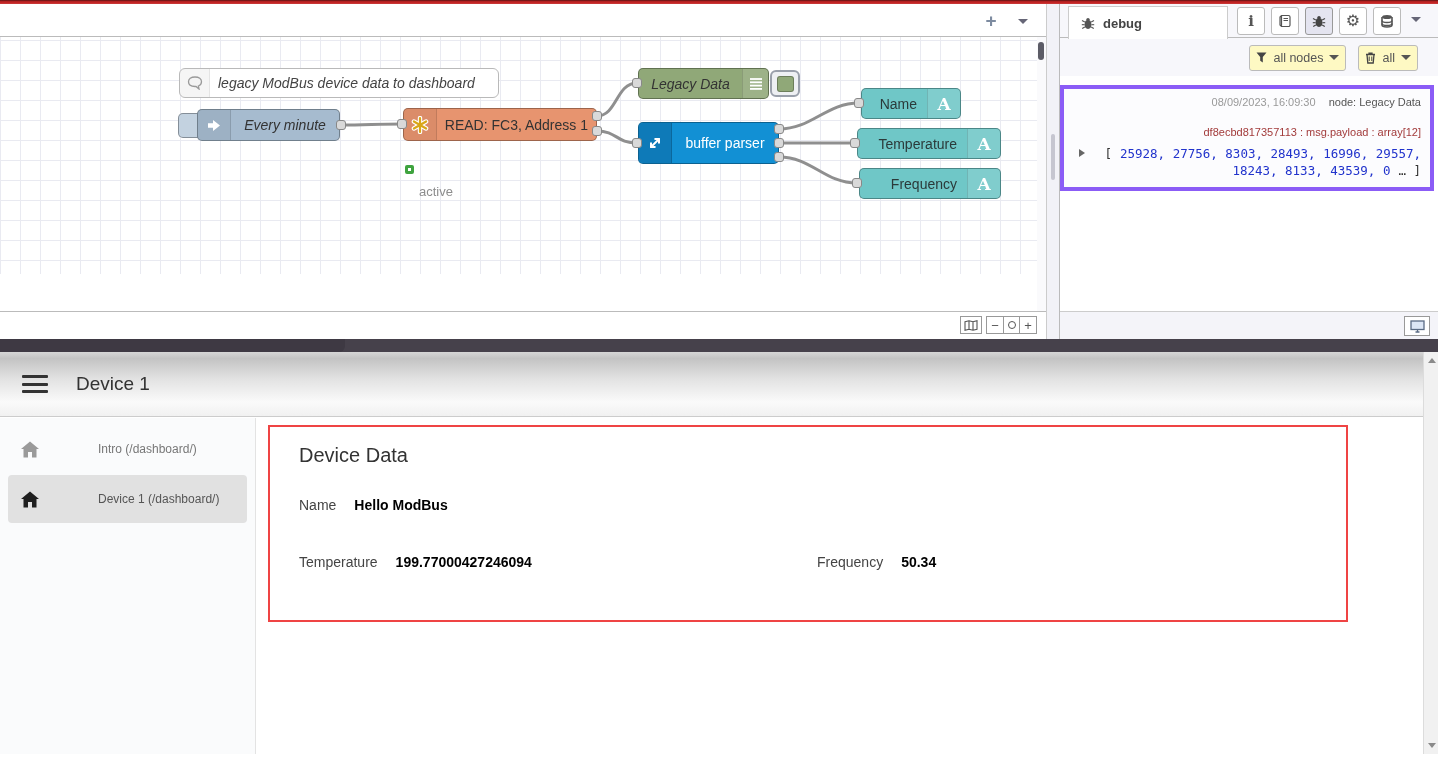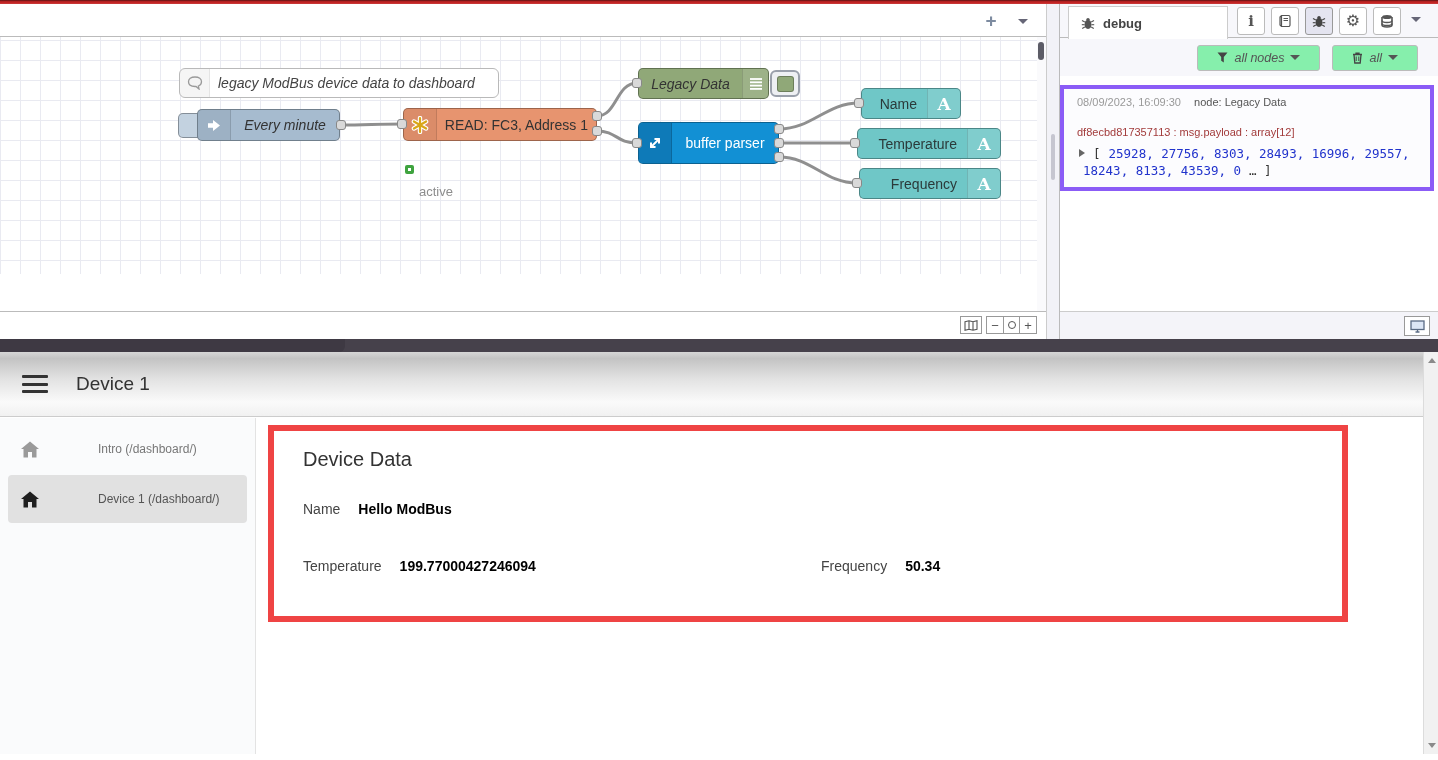--- a/index.html
+++ b/index.html
@@ -75,36 +75,36 @@
   #zoom-reset-btn { left:1003px; width:17px; }
   #zoom-in-btn { left:1020px; width:17px; border-left:none; }
   #zoom-reset-btn .circle { width:8px; height:8px; border:1.5px solid #555; border-radius:50%; }
 
   #canvas-vscroll { left:1037px; top:37px; width:9px; height:274px; background:#fafafc; }
   #canvas-vscroll .thumb { position:absolute; left:1px; top:5px; width:6px; height:18px; background:#5c5c66; border-radius:3px; }
   #splitter { left:1046px; top:4px; width:14px; height:335px; background:#f2f2f7; border-left:1px solid #ccc; border-right:1px solid #bbb; cursor:col-resize; }
   #splitter .thumb { position:absolute; left:4px; top:130px; width:4px; height:46px; background:#c6c6d0; border-radius:2px; }
 
   
-  #sidebar { left:1060px; top:4px; width:378px; height:335px; background:#f7f7fb; }
+  #sidebar { left:1060px; top:4px; width:378px; height:335px; background:#f7f7fb;text-align:right; }
   #sb-tabs { position:absolute; left:0; top:0; width:378px; height:34px; border-bottom:1px solid #bbb; background:#f7f7fb; }
   #debug-tab { position:absolute; left:8px; top:2px; width:160px; height:33px; background:#fff; border:1px solid #ccc; border-bottom:none;
     display:flex; align-items:center; gap:8px; padding-left:12px; font-size:13px; font-weight:bold; color:#444; cursor:pointer; z-index:2; }
   .sb-iconbtn { position:absolute; top:3px; width:28px; height:28px; background:#fff; border:1px solid #bbb; border-radius:3px;
     display:flex; align-items:center; justify-content:center; cursor:pointer; color:#555; }
   .sb-iconbtn.active { background:#e4e4f0; border-color:#999; }
   #btn-info { left:177px; } #btn-book { left:211px; } #btn-bug { left:245px; } #btn-gear { left:279px; } #btn-db { left:313px; }
   #sb-caret { position:absolute; left:351px; top:13px; }
   .info-glyph { font-family:"DejaVu Serif", serif; font-weight:bold; font-size:15px; color:#555; }
   .gear-glyph { font-size:16px; color:#555; line-height:1; }
 
   #sb-toolbar { position:absolute; left:0; top:35px; width:378px; height:37px; display:flex; justify-content:flex-end;
     align-items:center; gap:12px; padding-right:20px; }
-  .sb-filterbtn { height:26px; border:1px solid #bbb; border-radius:3px; background:#86efac; display:flex; align-items:center;
-    gap:6px; padding:0 19px; font-size:12.5px; color:#555; cursor:pointer;font-style:italic; }
+  .sb-filterbtn { height:26px; border:1px solid #bbb; border-radius:3px; background:#fef9c3; display:flex; align-items:center;
+    gap:6px; padding:0 6px; font-size:12.5px; color:#555; cursor:pointer; }
 
   #sb-messages { position:absolute; left:0; top:72px; width:378px; height:235px; background:#fff; overflow:hidden; }
   #debug-message { margin:9px 4px 0 0; background:#fcfcfe; border:4px solid #8b5cf6; padding:7px 9px 9px 13px; }
   .dm-row1 { font-size:11px; }
   .dm-time { color:#999; } .dm-node { color:#555; margin-left:10px; }
   .dm-meta { font-size:11px; color:var(--debug-meta,#a23b3b); margin-top:18px; }
   .dm-payload { font-family:"DejaVu Sans Mono", monospace; font-size:12.5px; margin-top:8px; color:#333; }
   .dm-payload .num { color:var(--debug-number,#2133cc); }
   .dm-line1 { padding-left:16px; position:relative; }
   .dm-line2 { padding-left:6px; margin-top:2px; }
@@ -132,21 +132,21 @@
 
   #dash-nav { position:absolute; left:0; top:66px; width:256px; height:336px; background:#fafbfc; border-right:1px solid #e3e3e3; }
   .nav-item { position:absolute; left:8px; width:239px; height:46px; display:flex; align-items:center; border-radius:4px; cursor:pointer;gap:22px; }
   #nav-intro { top:8px; }
   #nav-device1 { top:57px; height:48px; background:var(--nav-selected-bg,#e1e1e1); }
   .nav-item .home { margin-left:12px; }
   .nav-item span { margin-left:36px; font-size:12px; color:#777; }
   #nav-device1 span { color:#555; }
 
   #dash-main { position:absolute; left:256px; top:66px; width:1167px; height:336px; background:#fff; }
-  #card { position:absolute; left:12px; top:7px; width:1080px; height:197px; border:6px solid #ef4444; background:#fff; }
+  #card { position:absolute; left:12px; top:7px; width:1080px; height:197px; border:2px solid #ef4444; background:#fff; }
   #card-title { position:absolute; left:29px; top:17px; font-size:20px; color:#333; }
   .field { position:absolute; font-size:14px; display:flex; gap:18px; align-items:baseline; }
   .field .flabel { color:#444; }
   .field .fvalue { color:#000; font-weight:bold; }
   #field-name { left:29px; top:70px; }
   #field-temperature { left:29px; top:127px; }
   #field-frequency { left:547px; top:127px; }
 
   #dash-scrollbar { position:absolute; right:0; top:0; width:15px; height:402px; background:#f1f1f1; border-left:1px solid #dcdcdc; }
   .sb-arrow { position:absolute; left:0; width:15px; height:17px; background:#f1f1f1; display:flex; align-items:center; justify-content:center; cursor:pointer; }

